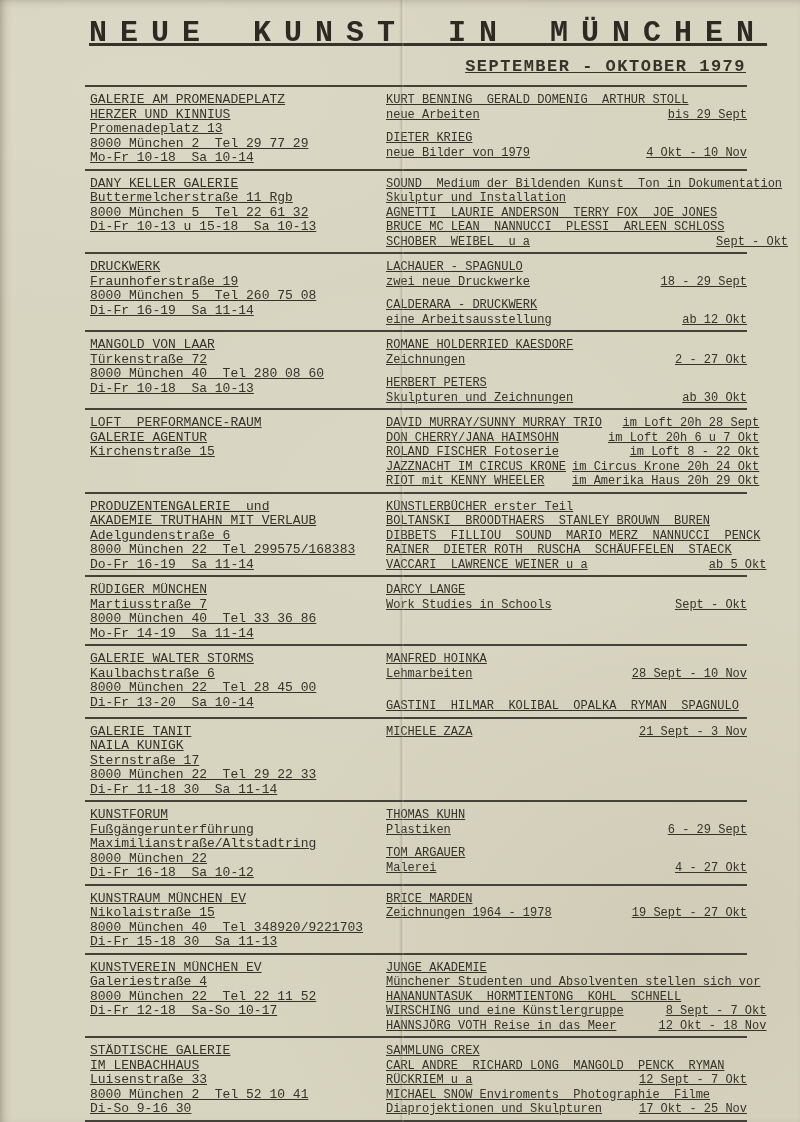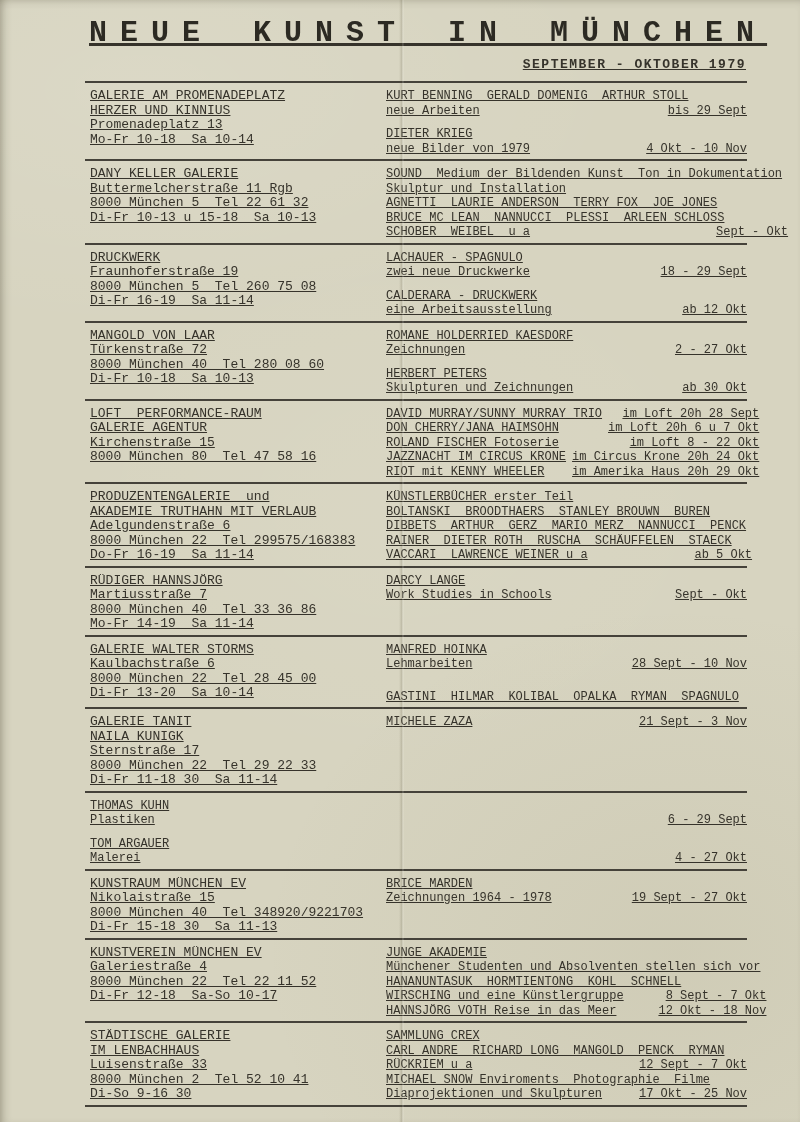--- a/index.html
+++ b/index.html
@@ -40,21 +40,21 @@
     margin: 0 0 7px 4px;
     font-size: 30px;
     font-weight: 700;
     letter-spacing: 13px;
     word-spacing: 9px;
     color: #2c2a23;
     white-space: pre;
   }
   .subtitle {
     text-align: right;
-    font-size: 13px;
+    font-size: 17px;
     font-weight: 700;
     letter-spacing: 1.5px;
     margin: 0 1px 9px 0;
     color: #36332b;
   }
   #sections { border-bottom: 2px solid #45423a; }
   .row {
     display: flex;
     border-top: 2px solid #45423a;
     padding: 6px 0 3px 5px;
@@ -80,20 +80,21 @@
     <h1 class="title">NEUE KUNST IN MÜNCHEN</h1>
     <div class="subtitle">SEPTEMBER - OKTOBER 1979</div>
   </header>
 
   <div id="sections">
   <section class="row">
     <div class="col-left">
           <div class="line">GALERIE AM PROMENADEPLATZ</div>
           <div class="line">HERZER UND KINNIUS</div>
           <div class="line">Promenadeplatz 13</div>
+          <div class="line">8000 München 2  Tel 29 77 29</div>
           <div class="line">Mo-Fr 10-18  Sa 10-14</div>
         </div>
     <div class="col-right">
           <div class="eline"><span class="etext">KURT BENNING  GERALD DOMENIG  ARTHUR STOLL</span><span class="edate"></span></div>
           <div class="eline"><span class="etext">neue Arbeiten</span><span class="edate">bis 29 Sept</span></div>
           <div class="eline blank"><span class="etext"></span><span class="edate"></span></div>
           <div class="eline"><span class="etext">DIETER KRIEG</span><span class="edate"></span></div>
           <div class="eline"><span class="etext">neue Bilder von 1979</span><span class="edate">4 Okt - 10 Nov</span></div>
         </div>
   </section>
@@ -144,21 +145,20 @@
           <div class="eline"><span class="etext">HERBERT PETERS</span><span class="edate"></span></div>
           <div class="eline"><span class="etext">Skulpturen und Zeichnungen</span><span class="edate">ab 30 Okt</span></div>
         </div>
   </section>
 
   <section class="row">
     <div class="col-left">
           <div class="line">LOFT  PERFORMANCE-RAUM</div>
           <div class="line">GALERIE AGENTUR</div>
           <div class="line">Kirchenstraße 15</div>
-          <div class="line">8000 München 80  Tel 47 58 16</div>
         </div>
     <div class="col-right">
           <div class="eline"><span class="etext">DAVID MURRAY/SUNNY MURRAY TRIO</span><span class="edate">im Loft 20h 28 Sept</span></div>
           <div class="eline"><span class="etext">DON CHERRY/JANA HAIMSOHN</span><span class="edate">im Loft 20h 6 u 7 Okt</span></div>
           <div class="eline"><span class="etext">ROLAND FISCHER Fotoserie</span><span class="edate">im Loft 8 - 22 Okt</span></div>
           <div class="eline"><span class="etext">JAZZNACHT IM CIRCUS KRONE</span><span class="edate">im Circus Krone 20h 24 Okt</span></div>
           <div class="eline"><span class="etext">RIOT mit KENNY WHEELER</span><span class="edate">im Amerika Haus 20h 29 Okt</span></div>
         </div>
   </section>
 
@@ -166,29 +166,29 @@
     <div class="col-left">
           <div class="line">PRODUZENTENGALERIE  und</div>
           <div class="line">AKADEMIE TRUTHAHN MIT VERLAUB</div>
           <div class="line">Adelgundenstraße 6</div>
           <div class="line">8000 München 22  Tel 299575/168383</div>
           <div class="line">Do-Fr 16-19  Sa 11-14</div>
         </div>
     <div class="col-right">
           <div class="eline"><span class="etext">KÜNSTLERBÜCHER erster Teil</span><span class="edate"></span></div>
           <div class="eline"><span class="etext">BOLTANSKI  BROODTHAERS  STANLEY BROUWN  BUREN</span><span class="edate"></span></div>
-          <div class="eline"><span class="etext">DIBBETS  ARTHUR  GERZ  MARIO MERZ  NANNUCCI  PENCK</span><span class="edate"></span></div>
+          <div class="eline"><span class="etext">DIBBETS  FILLIOU  SOUND  MARIO MERZ  NANNUCCI  PENCK</span><span class="edate"></span></div>
           <div class="eline"><span class="etext">RAINER  DIETER ROTH  RUSCHA  SCHÄUFFELEN  STAECK</span><span class="edate"></span></div>
           <div class="eline"><span class="etext">VACCARI  LAWRENCE WEINER u a</span><span class="edate">ab 5 Okt</span></div>
         </div>
   </section>
 
   <section class="row">
     <div class="col-left">
-          <div class="line">RÜDIGER HANNSJÖRG</div>
+          <div class="line">RÜDIGER MÜNCHEN</div>
           <div class="line">Martiusstraße 7</div>
           <div class="line">8000 München 40  Tel 33 36 86</div>
           <div class="line">Mo-Fr 14-19  Sa 11-14</div>
         </div>
     <div class="col-right">
           <div class="eline"><span class="etext">DARCY LANGE</span><span class="edate"></span></div>
           <div class="eline"><span class="etext">Work Studies in Schools</span><span class="edate">Sept - Okt</span></div>
         </div>
   </section>
 
@@ -215,20 +215,27 @@
           <div class="line">Sternstraße 17</div>
           <div class="line">8000 München 22  Tel 29 22 33</div>
           <div class="line">Di-Fr 11-18 30  Sa 11-14</div>
         </div>
     <div class="col-right">
           <div class="eline"><span class="etext">MICHELE ZAZA</span><span class="edate">21 Sept - 3 Nov</span></div>
         </div>
   </section>
 
   <section class="row">
+    <div class="col-left">
+          <div class="line">KUNSTFORUM</div>
+          <div class="line">Fußgängerunterführung</div>
+          <div class="line">Maximilianstraße/Altstadtring</div>
+          <div class="line">8000 München 22</div>
+          <div class="line">Di-Fr 16-18  Sa 10-12</div>
+        </div>
     <div class="col-right">
           <div class="eline"><span class="etext">THOMAS KUHN</span><span class="edate"></span></div>
           <div class="eline"><span class="etext">Plastiken</span><span class="edate">6 - 29 Sept</span></div>
           <div class="eline blank"><span class="etext"></span><span class="edate"></span></div>
           <div class="eline"><span class="etext">TOM ARGAUER</span><span class="edate"></span></div>
           <div class="eline"><span class="etext">Malerei</span><span class="edate">4 - 27 Okt</span></div>
         </div>
   </section>
 
   <section class="row">

